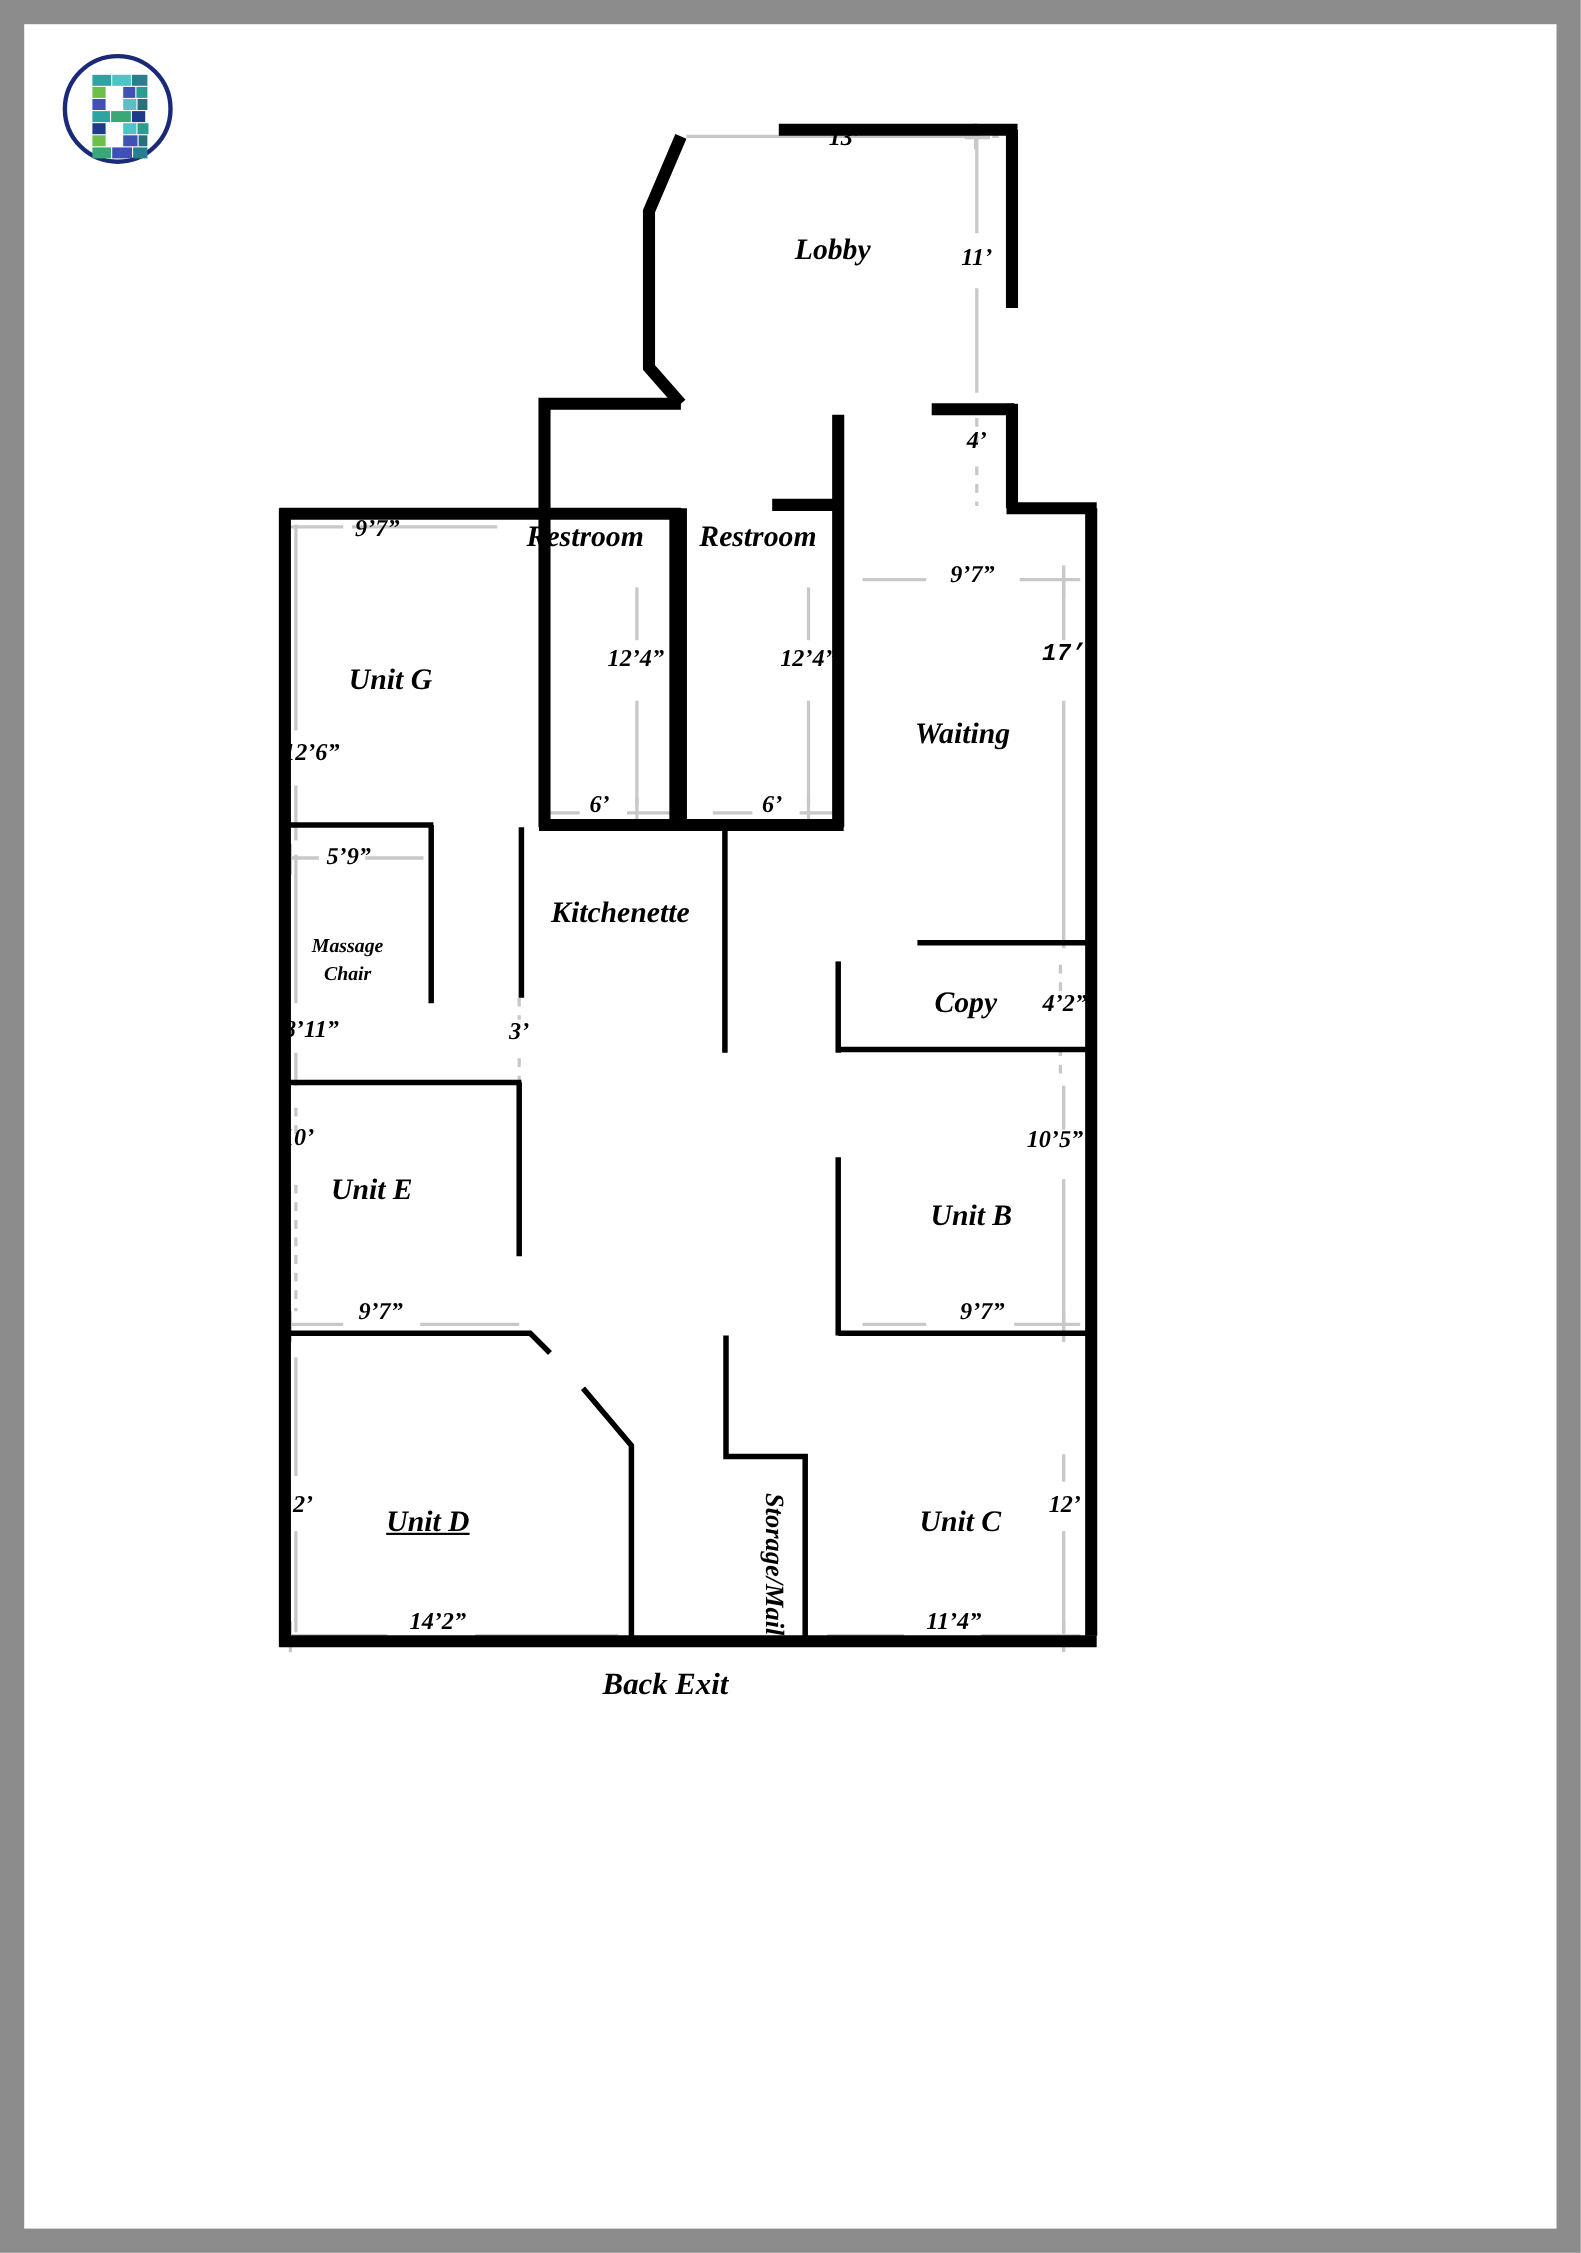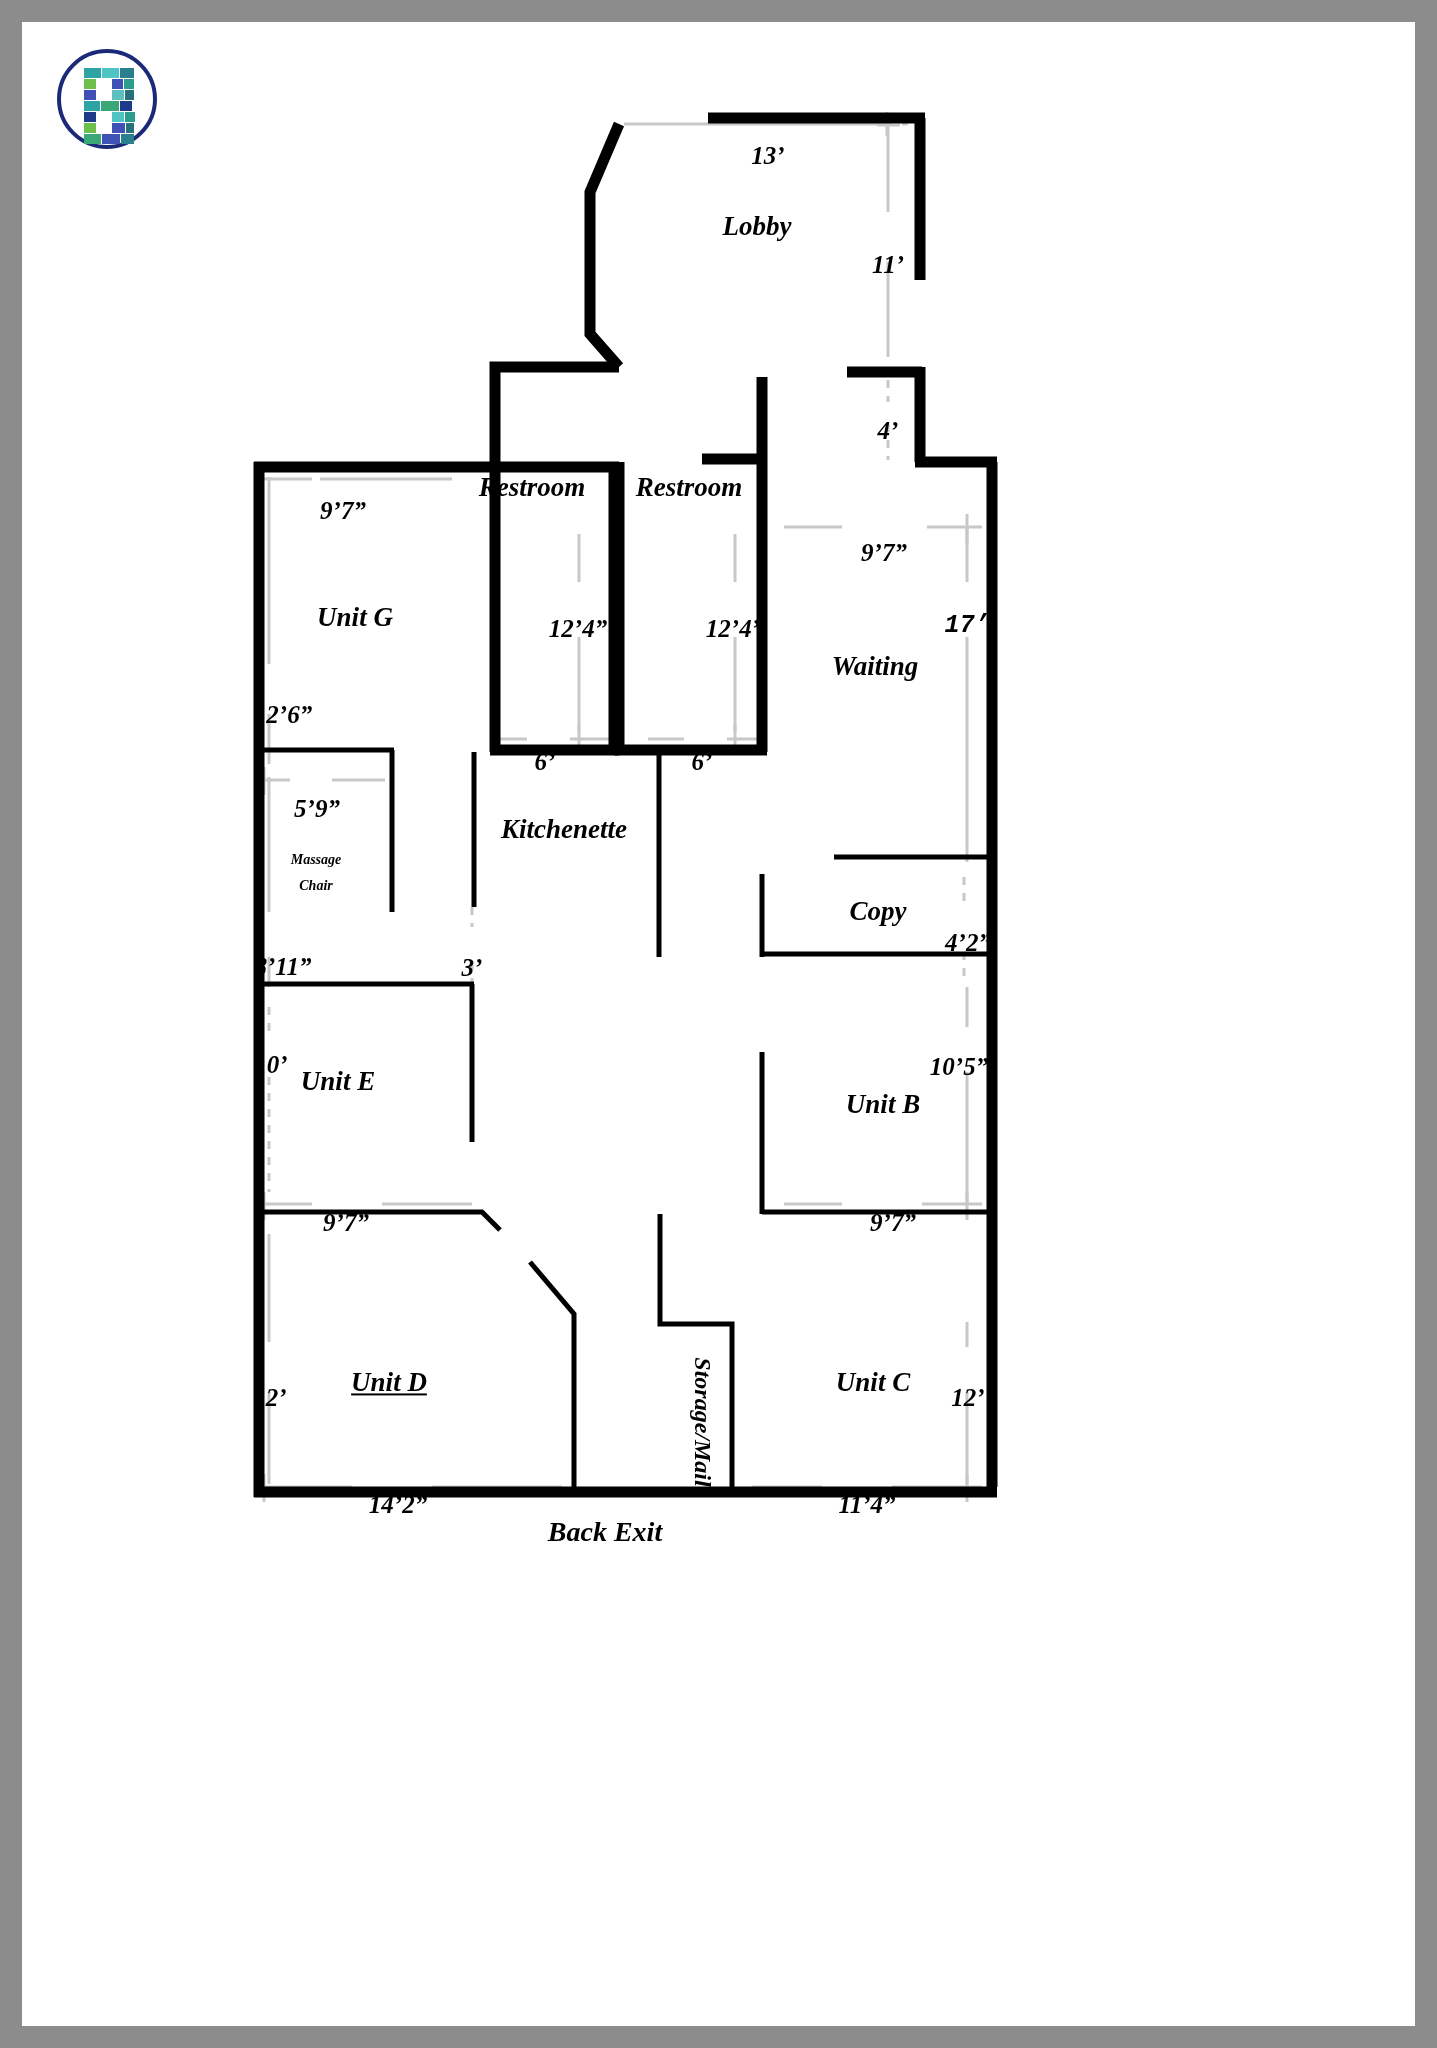--- a/index.html
+++ b/index.html
@@ -29,22 +29,22 @@
     position:absolute;
     font-style:italic;
     font-weight:bold;
     color:#000;
     white-space:pre;
     line-height:1.08;
     transform:translate(-50%,-50%);
     text-align:center;
   }
   .room{ font-size:27px; }
-  .room.small{ font-size:14px; }
-  .dim{ font-size:25px;margin-top:30px; }
+  .room.small{ font-size:18px; }
+  .dim{ font-size:22px; }
   .vert{
     transform:translate(-50%,-50%) rotate(90deg);
     font-size:24px;
   }
   .backexit{ font-size:28px; }
 </style>
 </head>
 <body>
 
 <div id="page">

